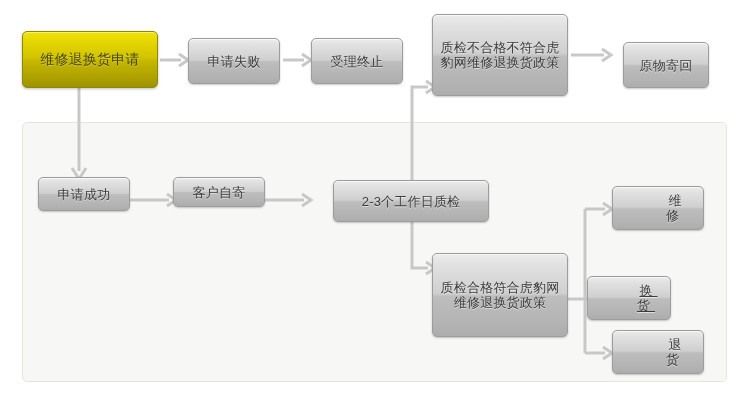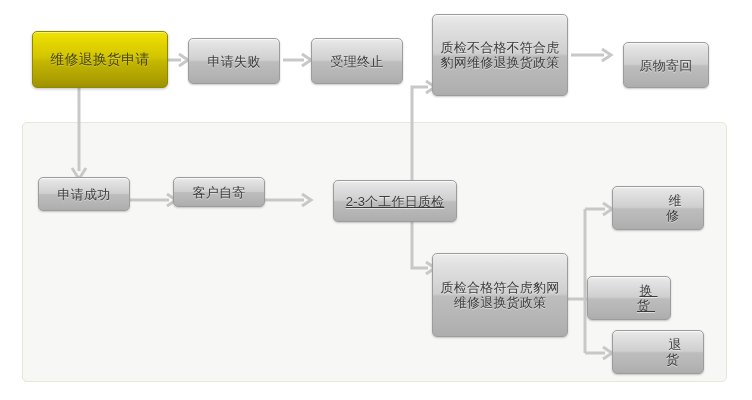--- a/index.html
+++ b/index.html
@@ -146,35 +146,35 @@
       <path d="M35 7 L44 13 L35 19" stroke="#c8c8c8" stroke-width="3" fill="none"></path>
 
       <path d="M17 103 H37" stroke="#c8c8c8" stroke-width="3" fill="none"></path>
       <path d="M35 97 L44 103 L35 109" stroke="#c8c8c8" stroke-width="3" fill="none"></path>
 
       <path d="M17 157 H37" stroke="#c8c8c8" stroke-width="3" fill="none"></path>
       <path d="M35 151 L44 157 L35 163" stroke="#c8c8c8" stroke-width="3" fill="none"></path>
     </svg>
   </div>
 
-  <div class="node yellow" style="left:32px; top:31px; width:136px; height:57px;">维修退换货申请</div>
+  <div class="node yellow" style="left:22px; top:31px; width:136px; height:57px;">维修退换货申请</div>
 
   <div class="node" style="left:188px; top:38px; width:92px; height:46px;">申请失败</div>
 
   <div class="node" style="left:311px; top:38px; width:92px; height:46px;">受理终止</div>
 
   <div class="node" style="left:432px; top:14px; width:136px; height:82px;">质检不合格不符合虎豹网维修退换货政策</div>
 
   <div class="node" style="left:623px; top:42px; width:86px; height:46px;">原物寄回</div>
 
   <div class="node" style="left:38px; top:177px; width:92px; height:34px;">申请成功</div>
 
   <div class="node" style="left:173px; top:177px; width:92px; height:30px;">客户自寄</div>
 
-  <div class="node" style="left:333px; top:180px; width:124px; height:42px;text-decoration:underline;">2-3个工作日质检</div>
+  <div class="node" style="left:333px; top:180px; width:156px; height:42px;">2-3个工作日质检</div>
 
   <div class="node" style="left:432px; top:253px; width:136px; height:84px;">质检合格符合虎豹网维修退换货政策</div>
 
   <div class="node spaced" style="left:612px; top:186px; width:92px; height:44px;">维 修</div>
 
   <div class="node spaced" style="left:587px; top:276px; width:84px; height:44px;text-decoration:underline;">换 货</div>
 
   <div class="node spaced" style="left:612px; top:330px; width:92px; height:44px;">退 货</div>
 
 </div>

